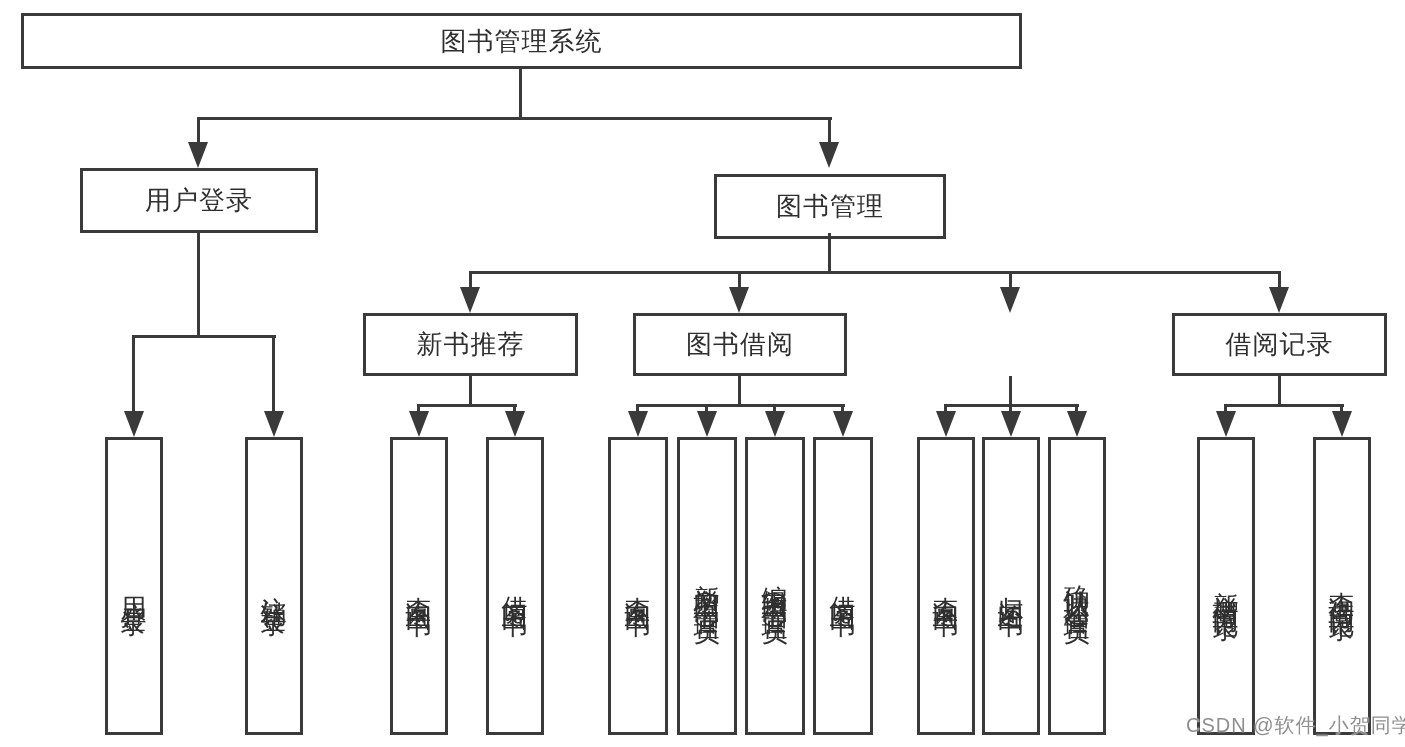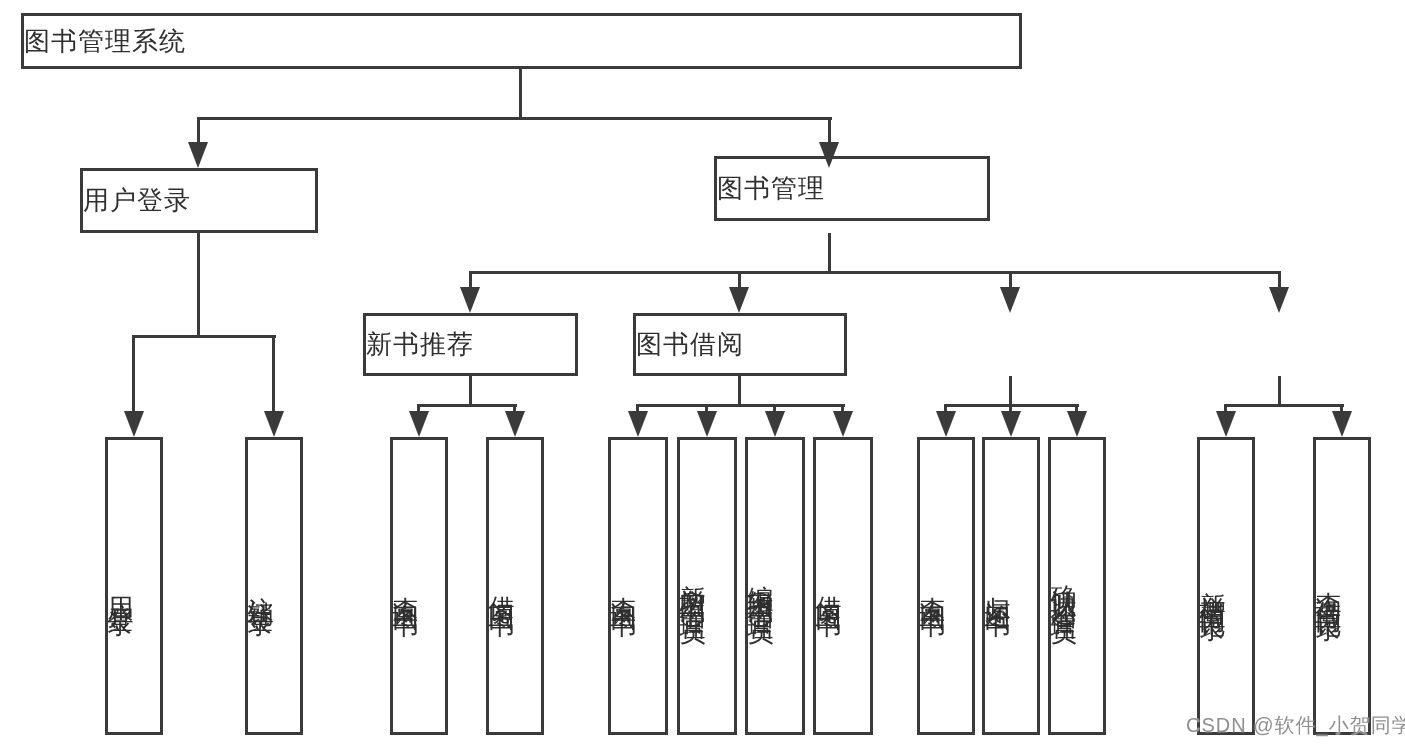--- a/index.html
+++ b/index.html
@@ -15,21 +15,21 @@
     background:var(--bg);
     overflow:hidden;
     font-family:"Liberation Sans","DejaVu Sans",sans-serif;
     color:var(--text);
   }
   .box{
     position:absolute;
     box-sizing:border-box;
     background:#fff;
     border:3px solid var(--line);
-    display:flex;align-items:center;justify-content:flex-start;
+    display:flex;align-items:center;justify-content:center;
   }
   .box .lbl{
     font-size:26px;
     letter-spacing:1px;
     color:var(--text);
     white-space:nowrap;
   }
   .leaf .lbl{
     writing-mode:vertical-rl;
     text-orientation:mixed;
@@ -62,33 +62,36 @@
 <div class="canvas">
 
   <div class="box" style="left:21px;top:13px;width:1001px;height:56px">
     <span class="lbl">图书管理系统</span>
   </div>
 
   <div class="box" style="left:80px;top:168px;width:238px;height:65px">
     <span class="lbl">用户登录</span>
   </div>
 
-  <div class="box" style="left:714px;top:156px;width:276px;height:65px">
+  <div class="box" style="left:714px;top:174px;width:232px;height:65px">
     <span class="lbl">图书管理</span>
   </div>
 
   <div class="box" style="left:633px;top:313px;width:214px;height:63px">
     <span class="lbl">图书借阅</span>
   </div>
 
   <div class="box" style="left:363px;top:313px;width:215px;height:63px">
     <span class="lbl">新书推荐</span>
   </div>
 
 
+  <div class="box" style="left:1172px;top:313px;width:215px;height:63px">
+    <span class="lbl">借阅记录</span>
+  </div>
 
   <div class="box leaf" style="left:105px;top:437px;width:58px;height:298px">
     <span class="lbl">用户登录</span>
   </div>
 
   <div class="box leaf" style="left:245px;top:437px;width:58px;height:298px">
     <span class="lbl">注销登录</span>
   </div>
 
   <div class="box leaf" style="left:390px;top:437px;width:58px;height:298px">

